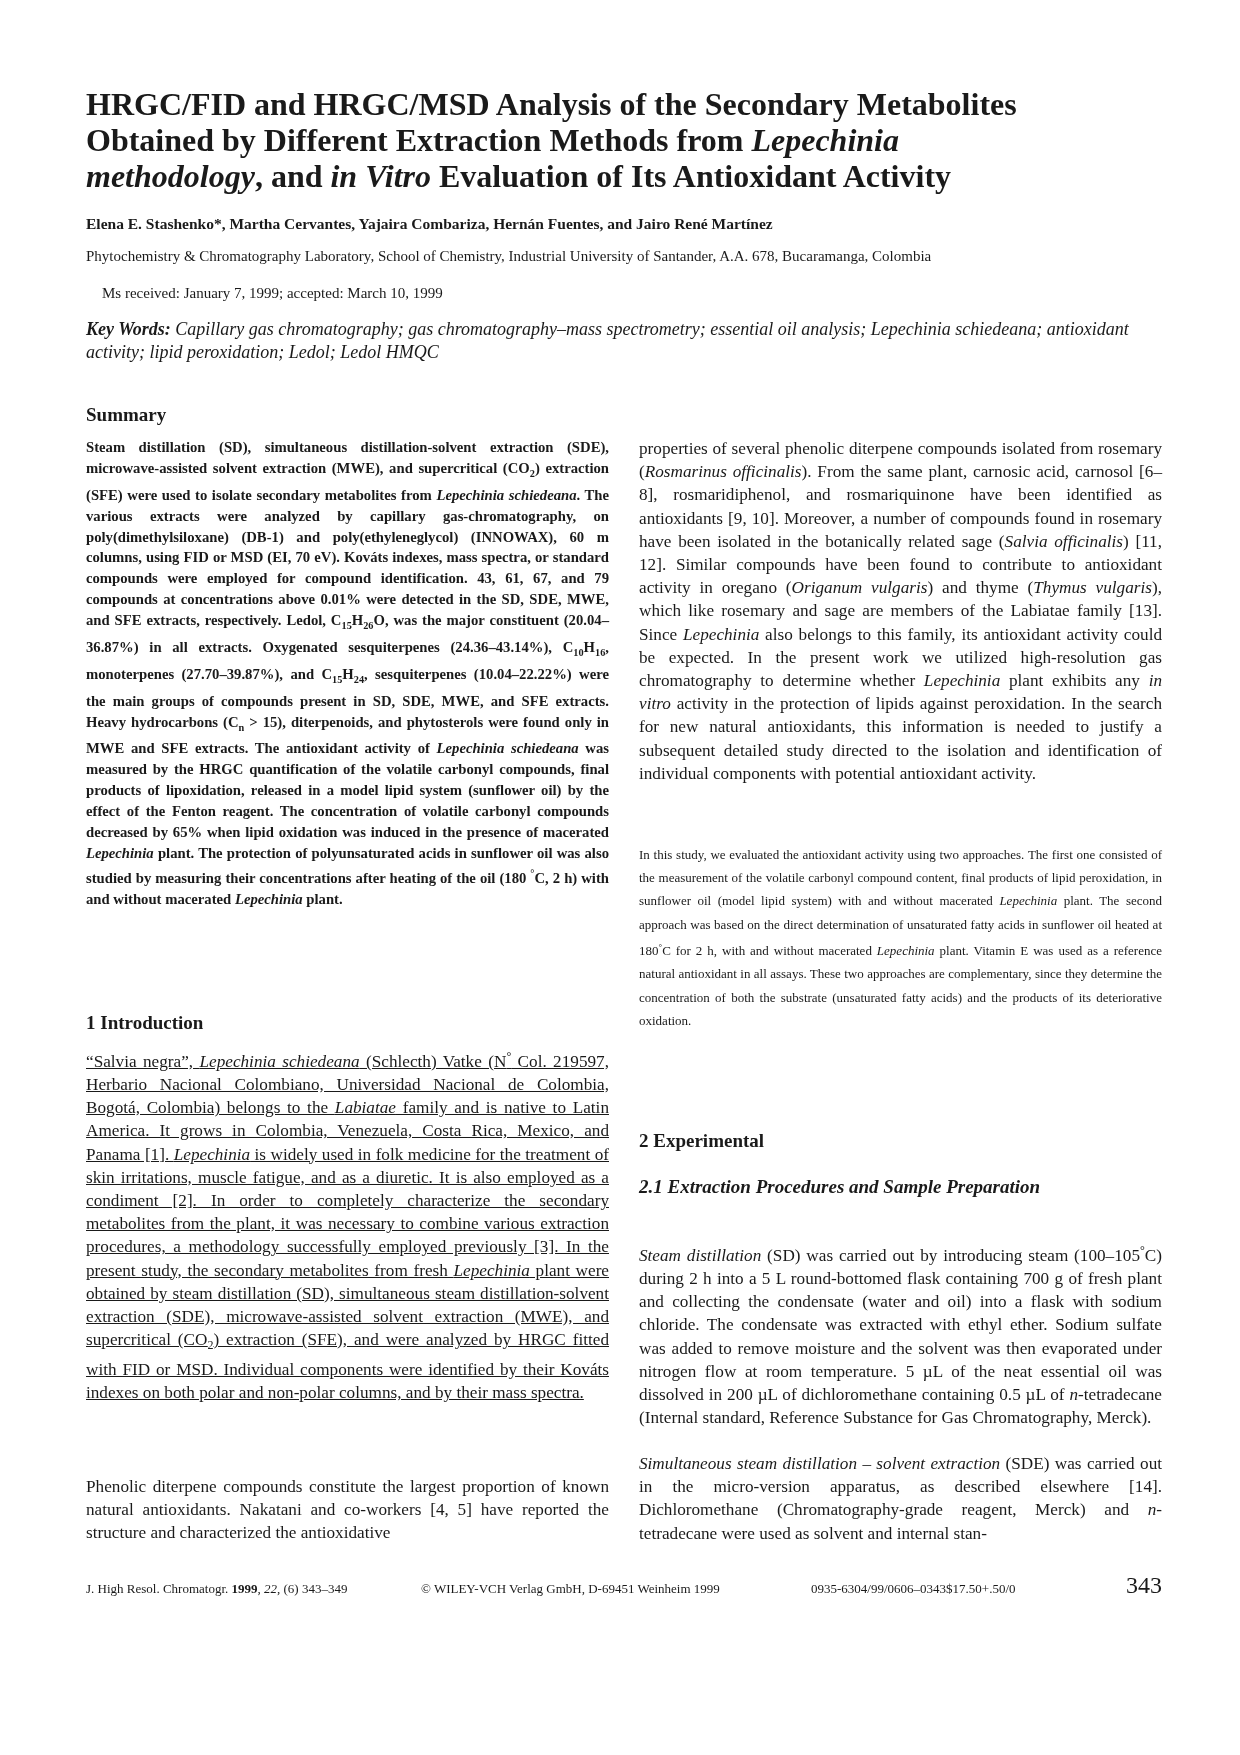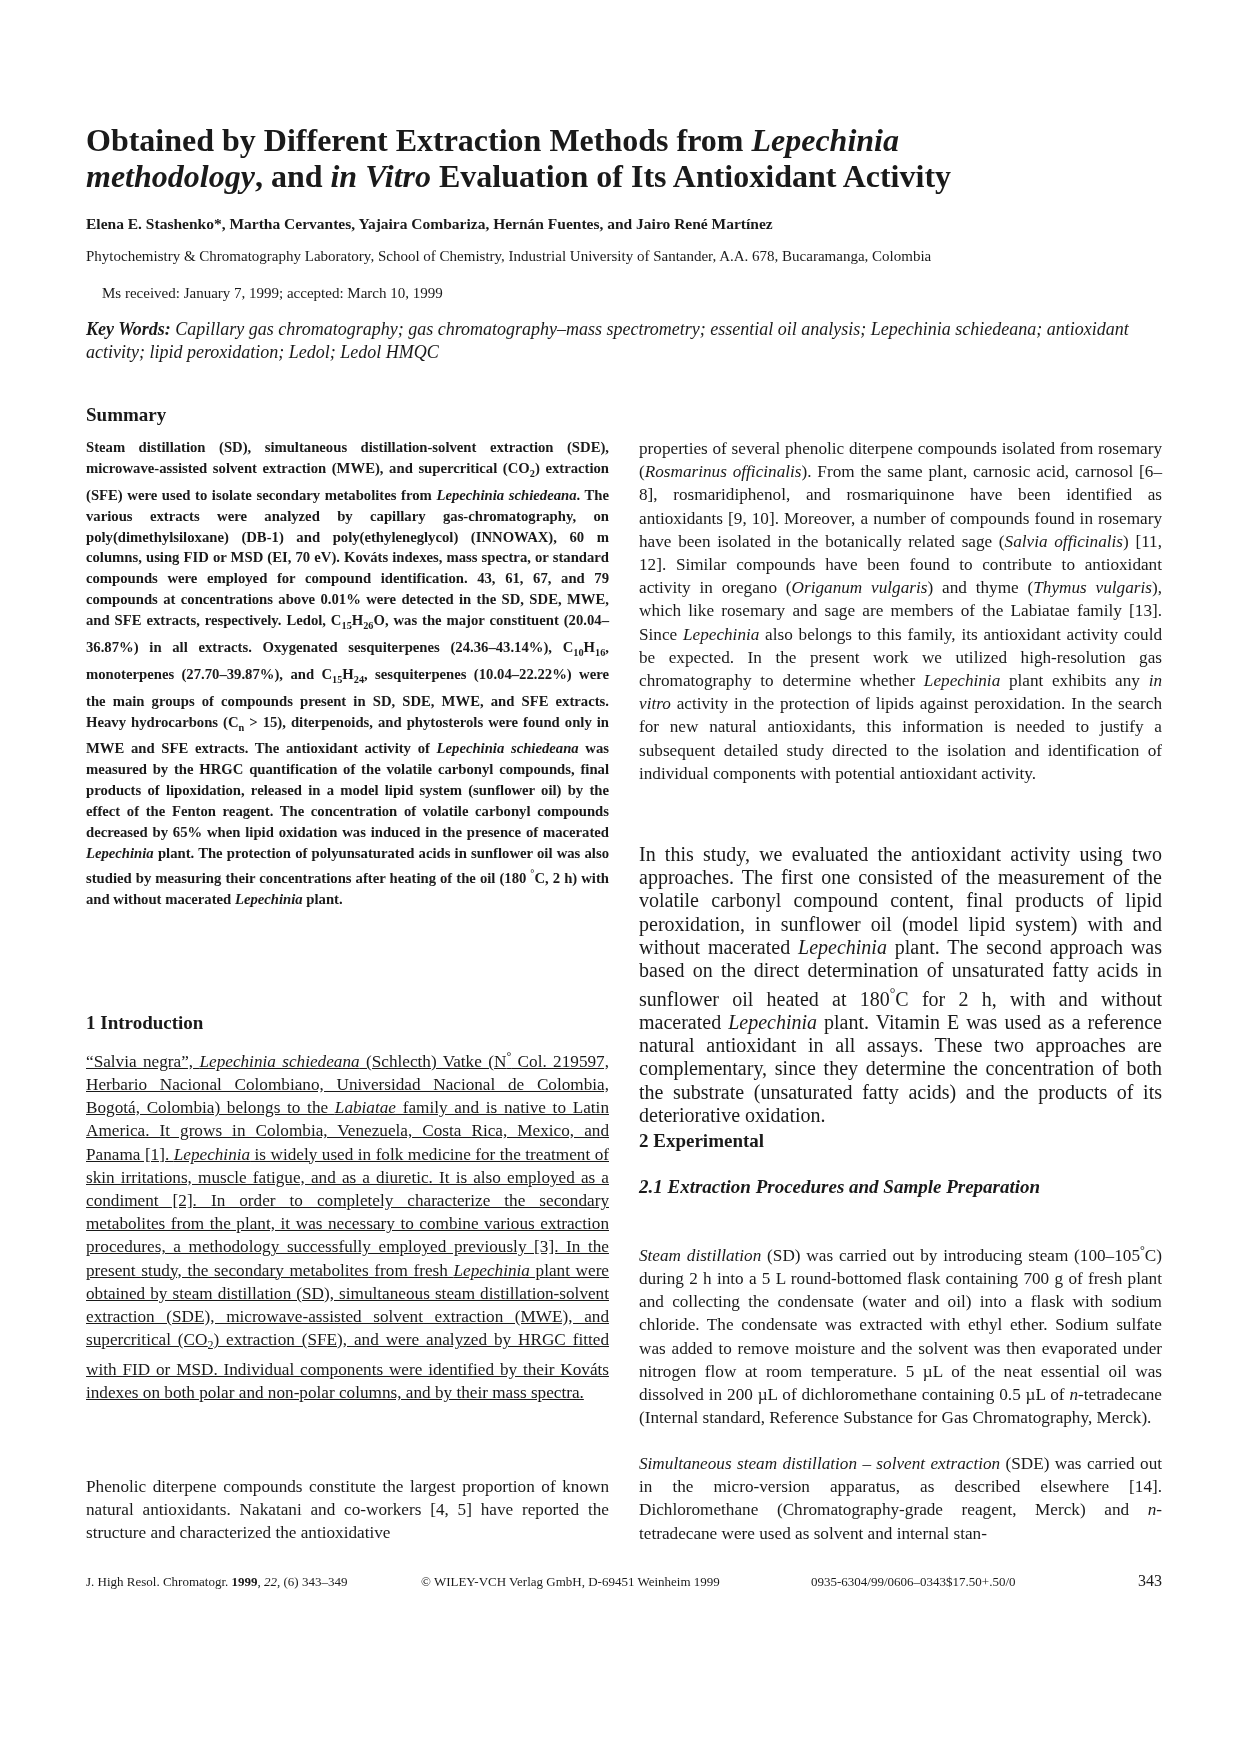--- a/index.html
+++ b/index.html
@@ -13,40 +13,40 @@
   .keywords .kw-label { font-weight: bold; }
   .col { position: absolute; width: 523px; text-align: justify; }
   .col-left { left: 0; }
   .col-right { left: 553px; }
   .h-summary { position: absolute; left: 0; top: 404px; font-size: 19px; font-weight: bold; margin: 0; }
   .summary { top: 437px; font-size: 14.7px; font-weight: bold; line-height: 20.9px; }
   .h-intro { position: absolute; left: 0; top: 1012px; font-size: 19px; font-weight: bold; margin: 0; }
   .intro1 { top: 1045px; font-size: 17.2px; line-height: 23.2px; text-decoration: underline; }
   .intro2 { top: 1475px; font-size: 17.2px; line-height: 23.2px; }
   .right1 { top: 437px; font-size: 17.2px; line-height: 23.2px; }
-  .right2 { top: 843px; font-size: 20px; line-height: 23.2px; }
+  .right2 { top: 843px; font-size: 13px; line-height: 23.2px; }
   .h-exp { position: absolute; left: 553px; top: 1130px; font-size: 19px; font-weight: bold; margin: 0; }
   .h-21 { position: absolute; left: 553px; top: 1176px; font-size: 19px; font-style: italic; margin: 0; }
   .right3 { top: 1207px; font-size: 17.2px; line-height: 23.2px; margin-top: 32px; }
   .right4 { top: 1452px; font-size: 17.2px; line-height: 23.2px; }
   .footer { position: absolute; left: 0; top: 1572px; width: 1076px; font-size: 13px; display: flex; align-items: baseline; }
   .footer .f-journal { width: 335px; }
   .footer .f-copy { width: 390px; }
   .footer .f-code { width: 300px; }
-  .footer .f-page { margin-left: auto; font-size: 16px; }
+  .footer .f-page { margin-left: auto; font-size: 24px; }
   sub { font-size: 0.7em; }
   .deg { font-size: 0.7em; vertical-align: super; }
 </style>
 </head>
 <body>
 
 <div class="page">
 
   <h1 class="title">
-    <br>
+    <span>HRGC/FID and HRGC/MSD Analysis of the Secondary Metabolites</span><br>
     <span>Obtained by Different Extraction Methods from </span><i>Lepechinia</i><br>
     <i>methodology</i><span>, and </span><i>in Vitro</i><span> Evaluation of Its Antioxidant Activity</span>
   </h1>
 
   <div class="authors">Elena E. Stashenko*, Martha Cervantes, Yajaira Combariza, Hernán Fuentes, and Jairo René Martínez</div>
   <div class="affil">Phytochemistry &amp; Chromatography Laboratory, School of Chemistry, Industrial University of Santander, A.A. 678, Bucaramanga, Colombia</div>
   <div class="received">Ms received: January 7, 1999; accepted: March 10, 1999</div>
 
   <div class="keywords">
     <span class="kw-label">Key Words:</span><span> Capillary gas chromatography; gas chromatography–mass spectrometry; essential oil analysis; Lepechinia schiedeana; antioxidant activity; lipid peroxidation; Ledol; Ledol HMQC</span>

